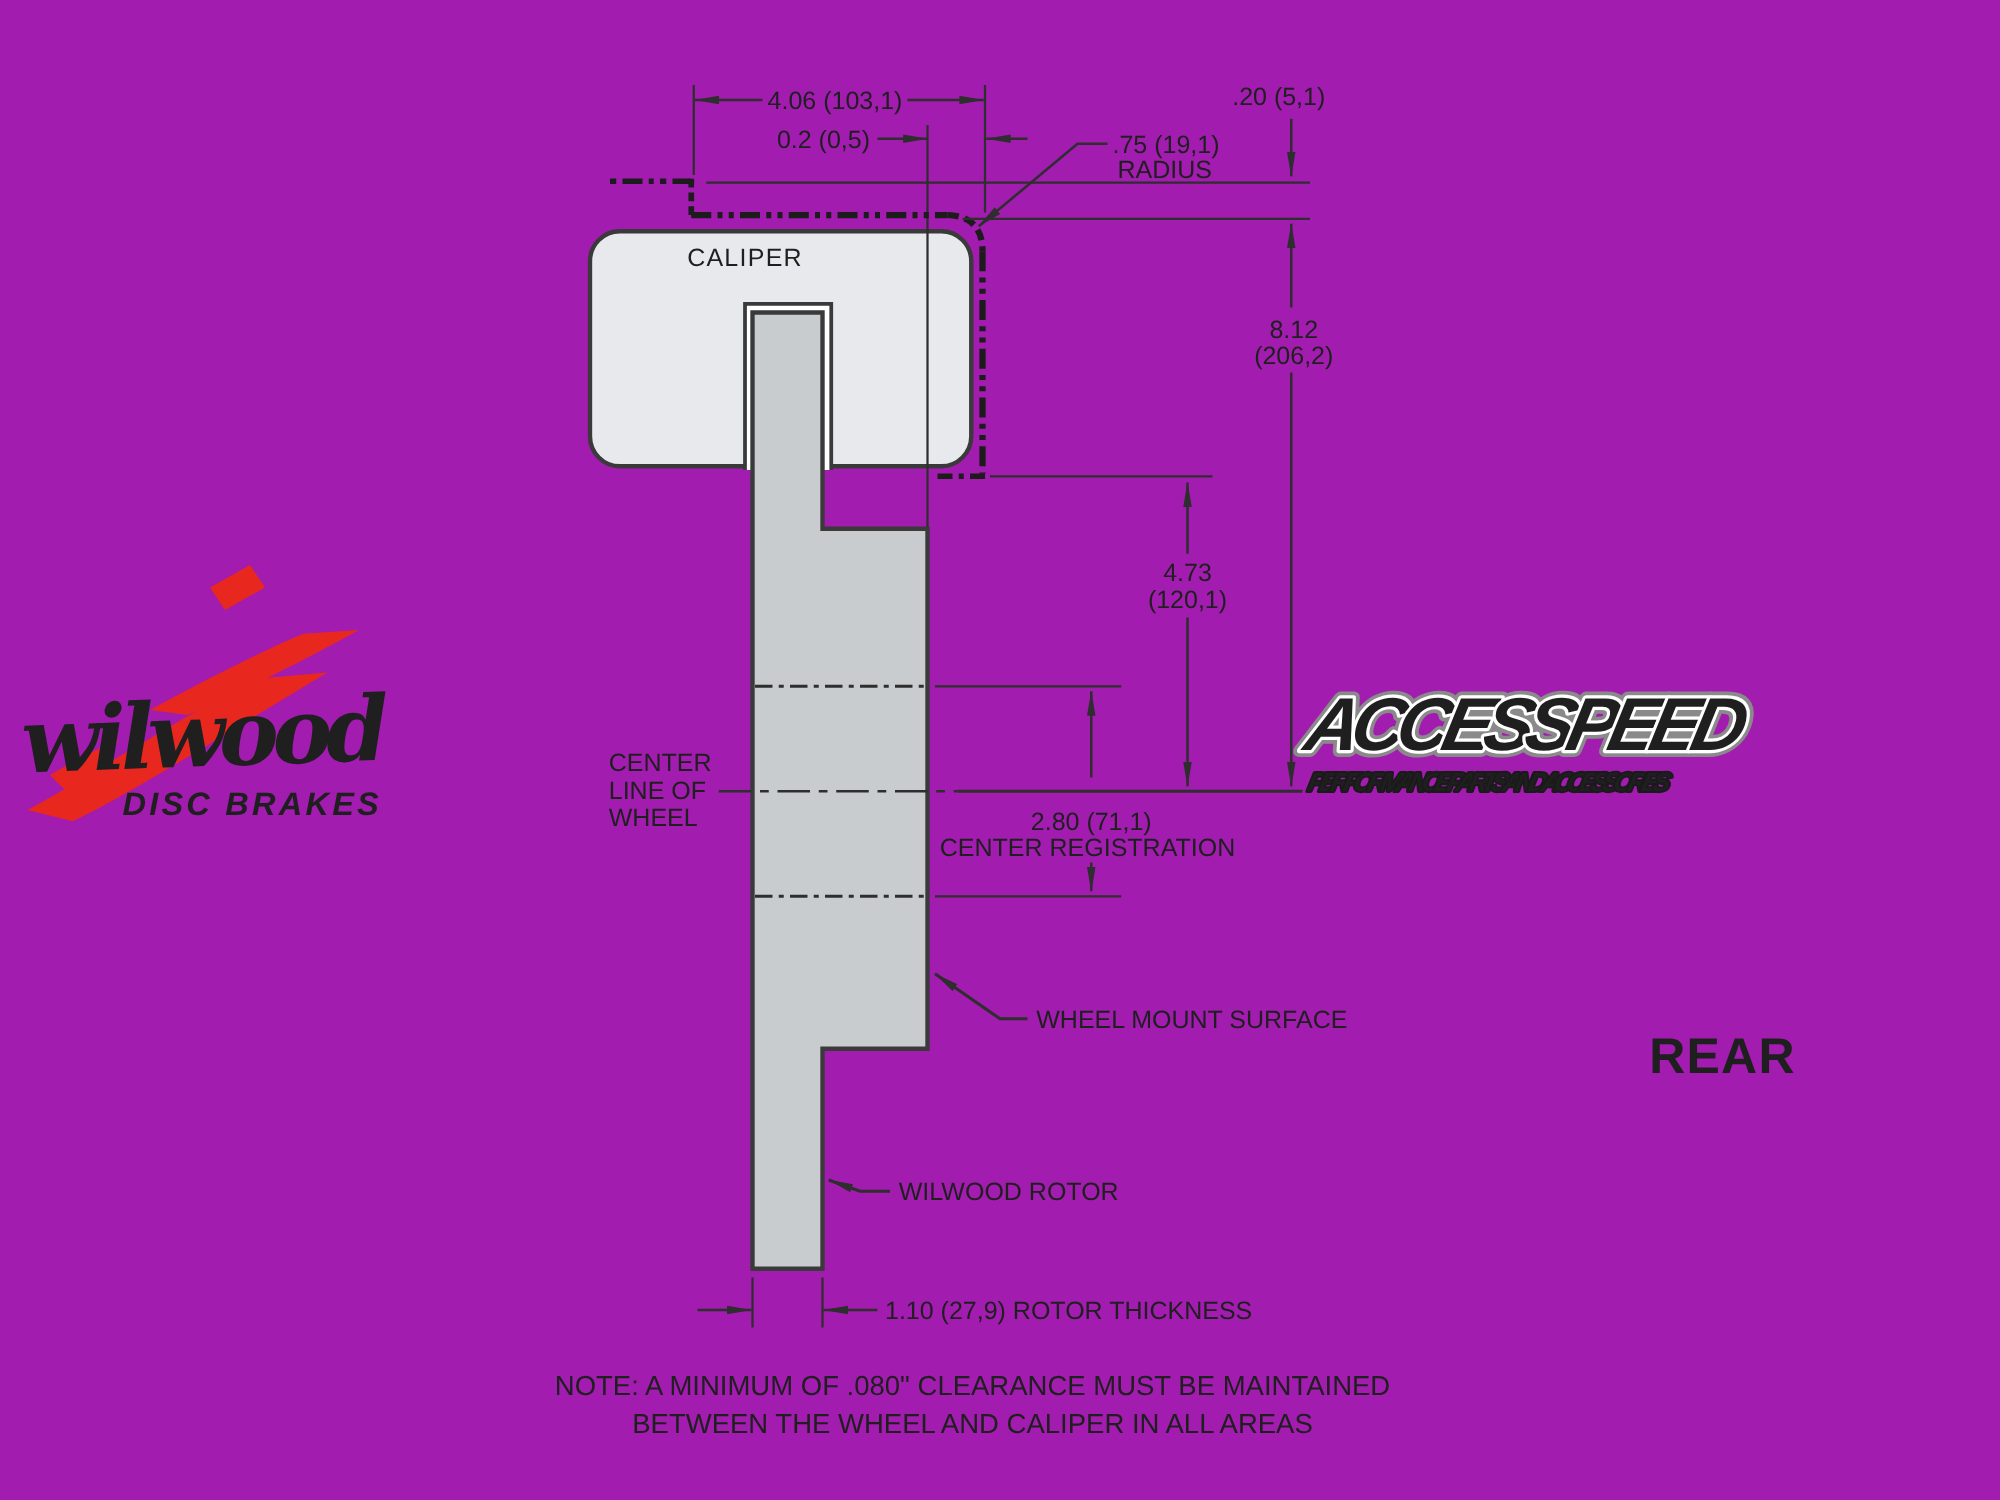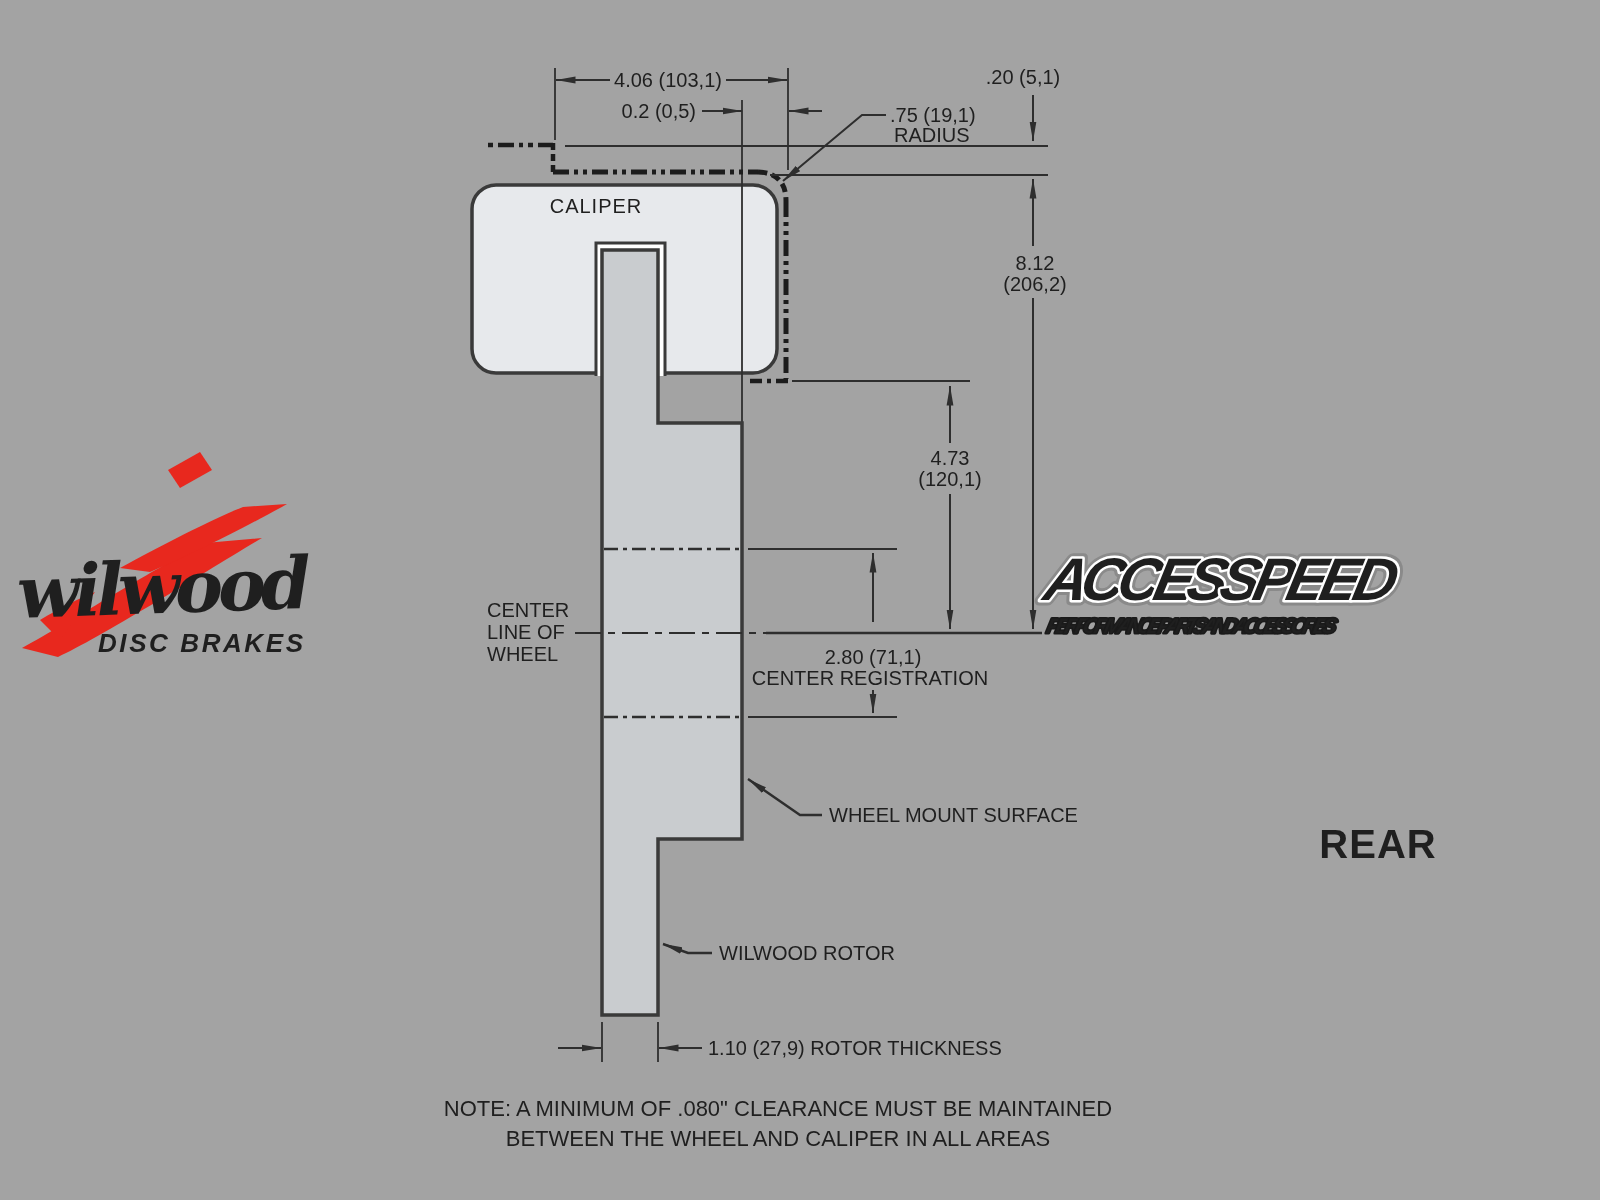--- a/index.html
+++ b/index.html
@@ -1,16 +1,16 @@
 <!DOCTYPE html>
 <html><head>
 <meta charset="utf-8">
 <style>
   html,body{margin:0;padding:0;background:#ffffff;}
-  .canvas{position:relative;width:1600px;height:1200px;background:#a3a3a3;overflow:hidden;}
+  .canvas{position:relative;width:1600px;height:1200px;background:#a21caf;overflow:hidden;}
   svg text{font-family:"Liberation Sans","DejaVu Sans",sans-serif;fill:#1f1f1f;}
   .dim{font-size:20px;}
   .note{font-size:22px;}
   .rear{font-size:40px;font-weight:bold;letter-spacing:1px;}
   .wilwood-script{font-family:"DejaVu Serif","Liberation Serif",serif;font-weight:bold;font-style:italic;font-size:72px;letter-spacing:-4px;}
   .wilwood-sub{font-size:26px;font-weight:bold;font-style:italic;letter-spacing:3px;}
   .acc-main{font-size:60px;font-weight:bold;font-style:italic;}
   .acc-sub{font-size:21px;font-weight:bold;font-style:italic;}
 </style>
 </head>

